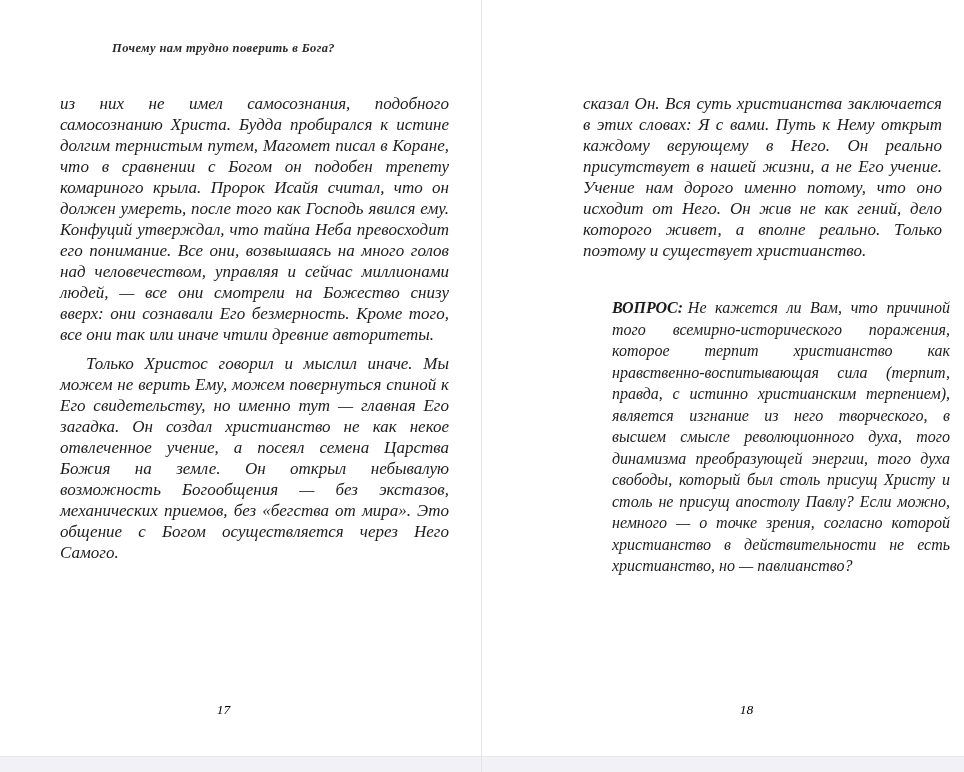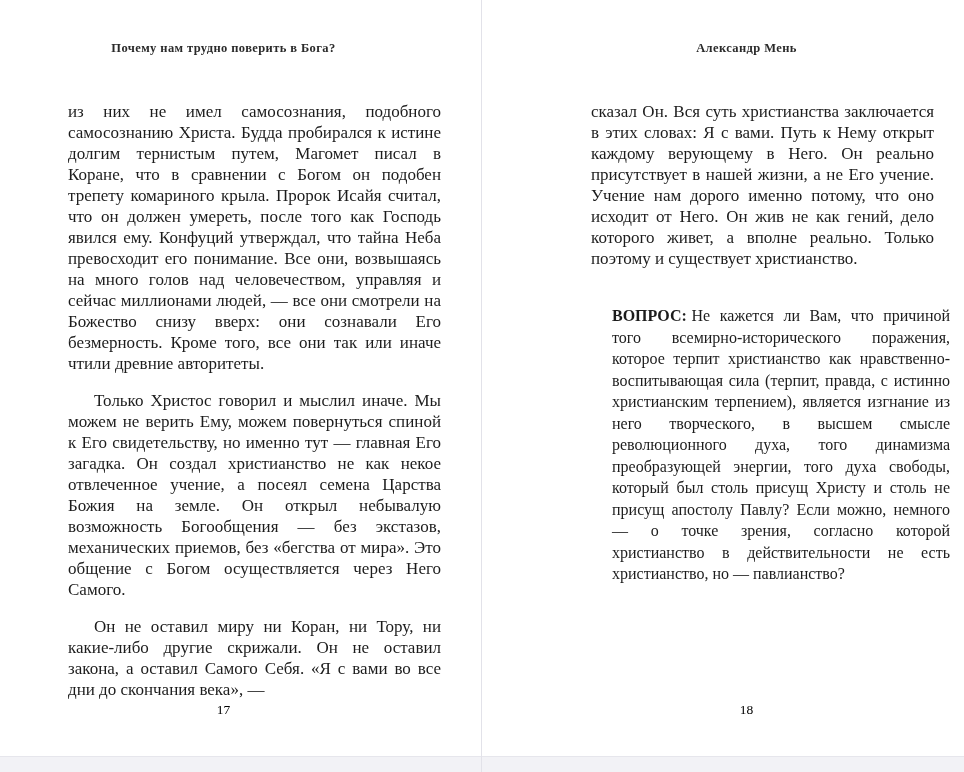--- a/index.html
+++ b/index.html
@@ -32,20 +32,21 @@
     width: 964px;
     height: 15px;
     background: #f2f2f6;
     border-top: 1px solid #e6e6ec;
     z-index: 1;
   }
   .page {
     position: absolute;
     top: 0;
     height: 576px;
+    font-style: italic;
   }
   .page-left  { left: 52px;  width: 405px; }
   .page-right { left: 575px; width: 375px; }
   .running-head {
     position: absolute;
     top: 41px;
     left: 0;
     width: 100%;
     text-align: center;
     font-size: 12.5px;
@@ -60,21 +61,21 @@
     position: absolute;
     top: 85px;
     left: 0;
     width: 100%;
     font-size: 17px;
     line-height: 21px;
     text-align: justify;
     hyphens: auto;
     -webkit-hyphens: auto;
   }
-  .body-text p { margin: 16px; }
+  .body-text p { margin: 8px; }
   .body-text p.indent { text-indent: 26px; }
   .body-text p.gap-before { margin-top: 3px; }
   .question-block {
     margin-top: 36px;
     margin-left: 37px;
     font-size: 16px;
     line-height: 21.5px;
     text-align: justify;
     hyphens: auto;
     -webkit-hyphens: auto;
@@ -98,29 +99,27 @@
 </head>
 <body>
 
 <div class="spread">
 
   <div class="page page-left">
     <div class="running-head">Почему нам трудно поверить в Бога?</div>
     <div class="body-text">
       <p>из них не имел самосознания, подобного самосознанию Христа. Будда пробирался к истине долгим тернистым путем, Магомет писал в Коране, что в сравнении с Богом он подобен трепету комариного крыла. Пророк Исайя считал, что он должен умереть, после того как Господь явился ему. Конфуций утверждал, что тайна Неба превосходит его понимание. Все они, возвышаясь на много голов над человечеством, управляя и сейчас миллионами людей, — все они смотрели на Божество снизу вверх: они сознавали Его безмерность. Кроме того, все они так или иначе чтили древние авторитеты.</p>
       <p class="indent">Только Христос говорил и мыслил иначе. Мы можем не верить Ему, можем повернуться спиной к Его свидетельству, но именно тут — главная Его загадка. Он создал христианство не как некое отвлеченное учение, а посеял семена Царства Божия на земле. Он открыл небывалую возможность Богообщения — без экстазов, механических приемов, без «бегства от мира». Это общение с Богом осуществляется через Него Самого.</p>
-      <p class="indent gap-before">Он не оставил миру ни Коран, ни Тору, ни какие-либо другие скрижали. Он не оставил закона, а оставил Самого Себя. «Я с вами во все дни до скончания века», —</p>
     </div>
     <div class="page-number">17</div>
   </div>
 
   <div class="divider"></div>
 
   <div class="page page-right">
-    <div class="running-head">Александр Мень</div>
     <div class="body-text">
       <p>сказал Он. Вся суть христианства заключается в этих словах: Я с вами. Путь к Нему открыт каждому верующему в Него. Он реально присутствует в нашей жизни, а не Его учение. Учение нам дорого именно потому, что оно исходит от Него. Он жив не как гений, дело которого живет, а вполне реально. Только поэтому и существует христианство.</p>
       <div class="question-block">
         <span class="q-label">ВОПРОС:</span><span>Не кажется ли Вам, что причиной того всемирно-исторического поражения, которое терпит христианство как нравственно-воспитывающая сила (терпит, правда, с истинно христианским терпением), является изгнание из него творческого, в высшем смысле революционного духа, того динамизма преобразующей энергии, того духа свободы, который был столь присущ Христу и столь не присущ апостолу Павлу? Если можно, немного — о точке зрения, согласно которой христианство в действительности не есть христианство, но — павлианство?</span>
       </div>
     </div>
     <div class="page-number">18</div>
   </div>
 
   <div class="bottom-bar"></div>

